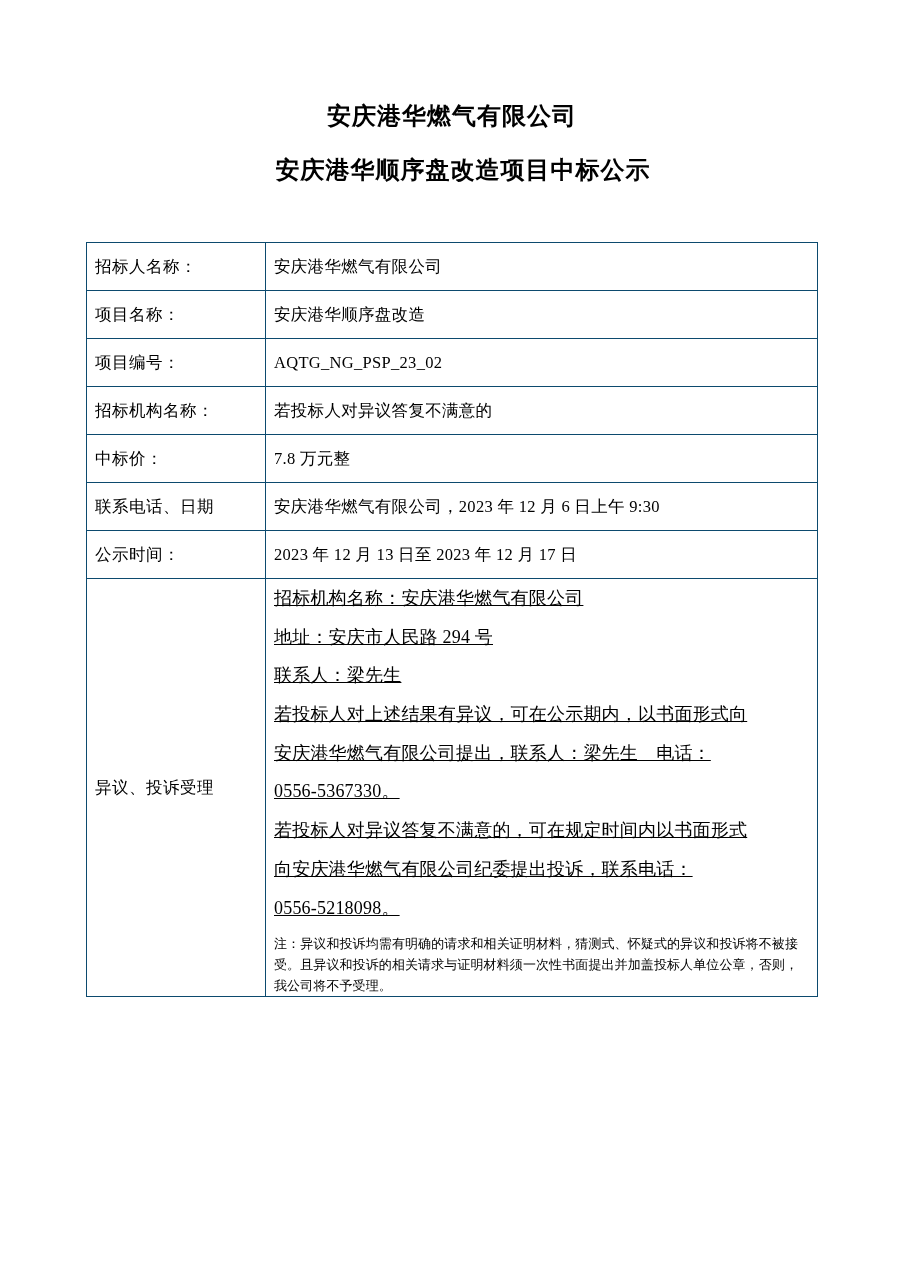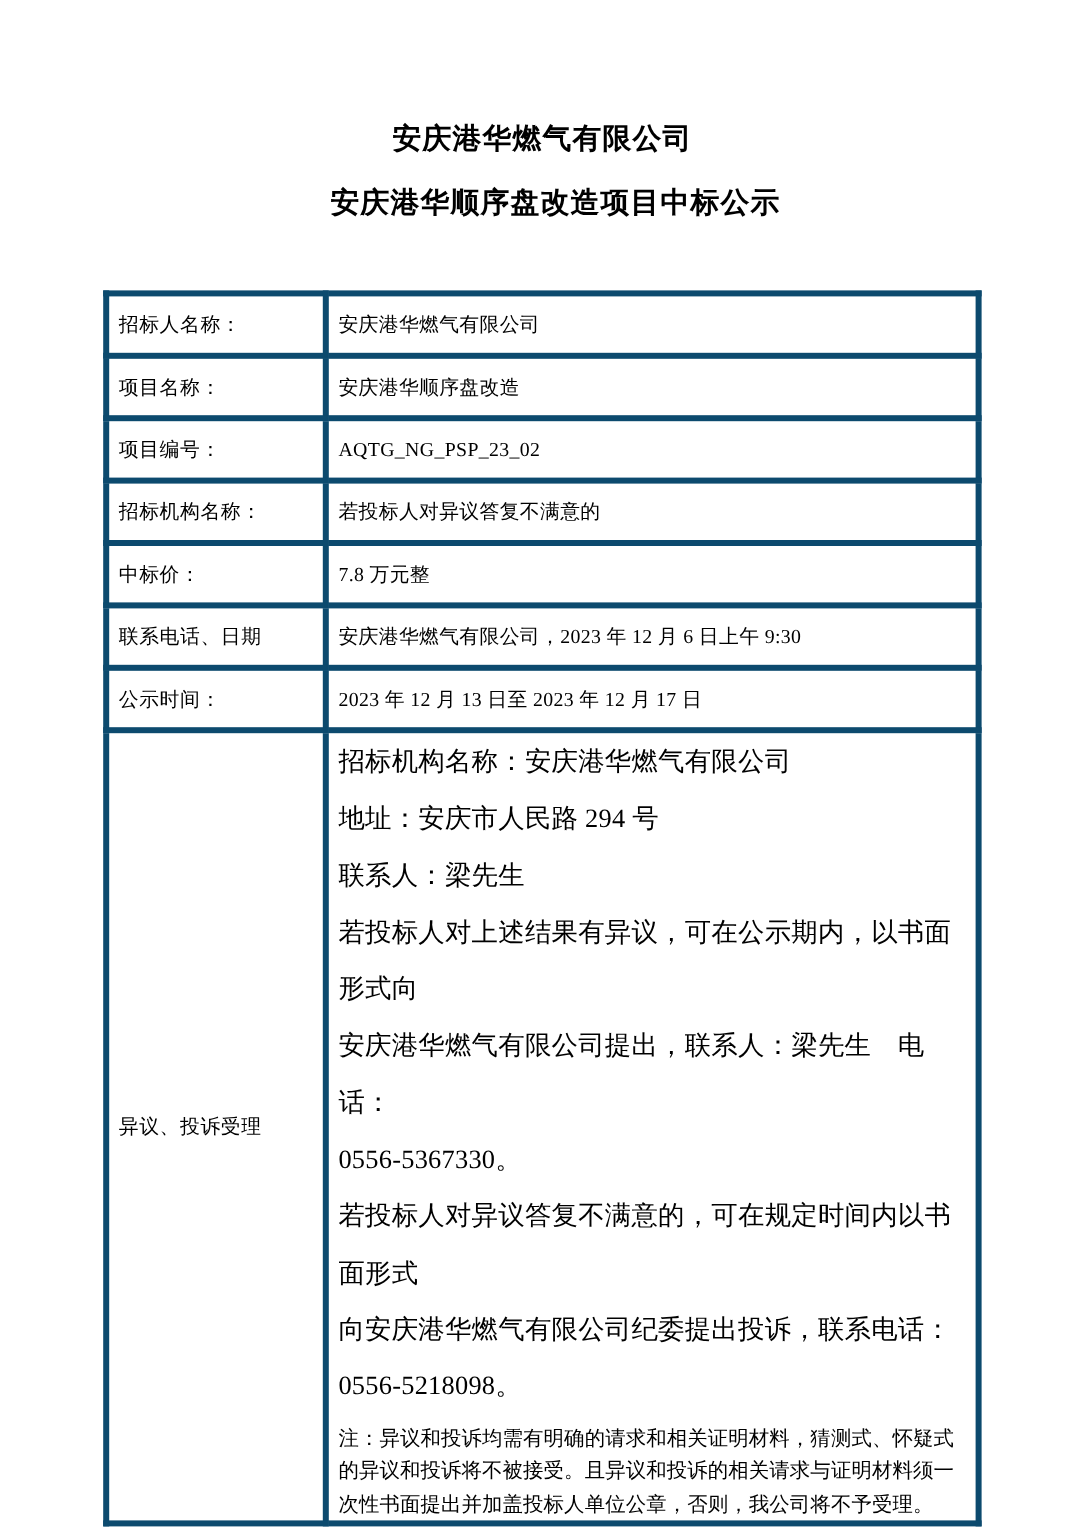--- a/index.html
+++ b/index.html
@@ -39,21 +39,21 @@
     margin: 0 auto;
     margin-top: 60px;
     width: 732px;
   }
   table.main {
     width: 732px;
     border-collapse: collapse;
     table-layout: fixed;
   }
   table.main td {
-    border: 5px solid #0c4a6e;
+    border: 1px solid #0c4a6e;
     vertical-align: middle;
     font-size: 16.5px;
     padding: 0 8px;
   }
   td.label {
     width: 162px;
     height: 47px;
     letter-spacing: 0.5px;
   }
   td.value {
@@ -64,27 +64,28 @@
     width: 162px;
     vertical-align: middle;
     text-align: left;
     letter-spacing: 0.5px;
   }
   td.notice-cell {
     padding: 16px 10px 14px 10px;
     vertical-align: top;
   }
   .notice-line {
-    font-size: 22px;
+    font-size: 18px;
     line-height: 2.15;
     letter-spacing: 0.2px;
     white-space: pre-wrap;
+    text-decoration: underline;
   }
   .notice-note {
-    font-size: 17px;
+    font-size: 13px;
     line-height: 1.62;
     letter-spacing: 0.1px;
     margin-top: 6px;
     white-space: pre-wrap;
   }
 </style>
 </head>
 <body>
 
 <div class="page">

